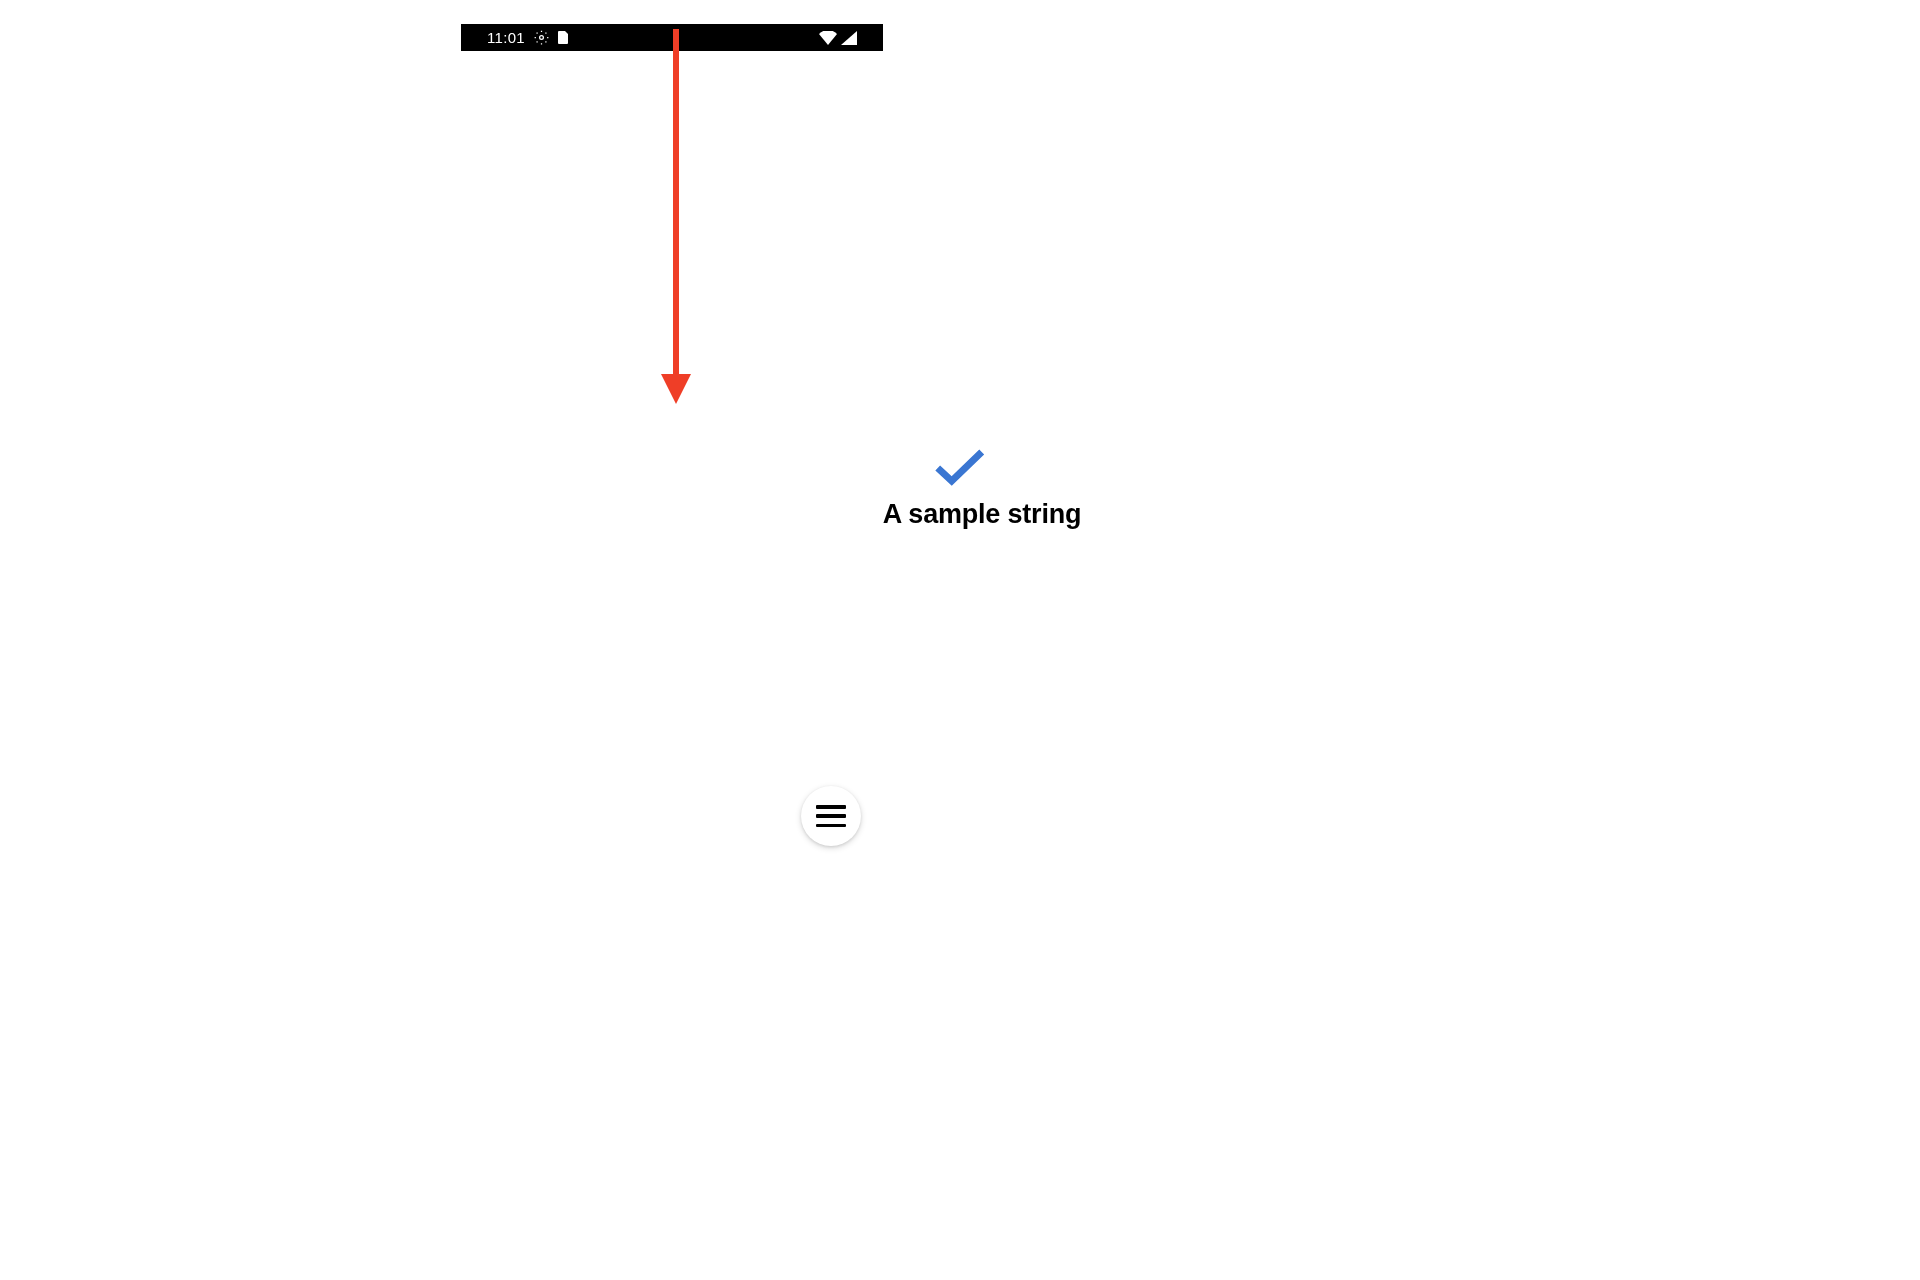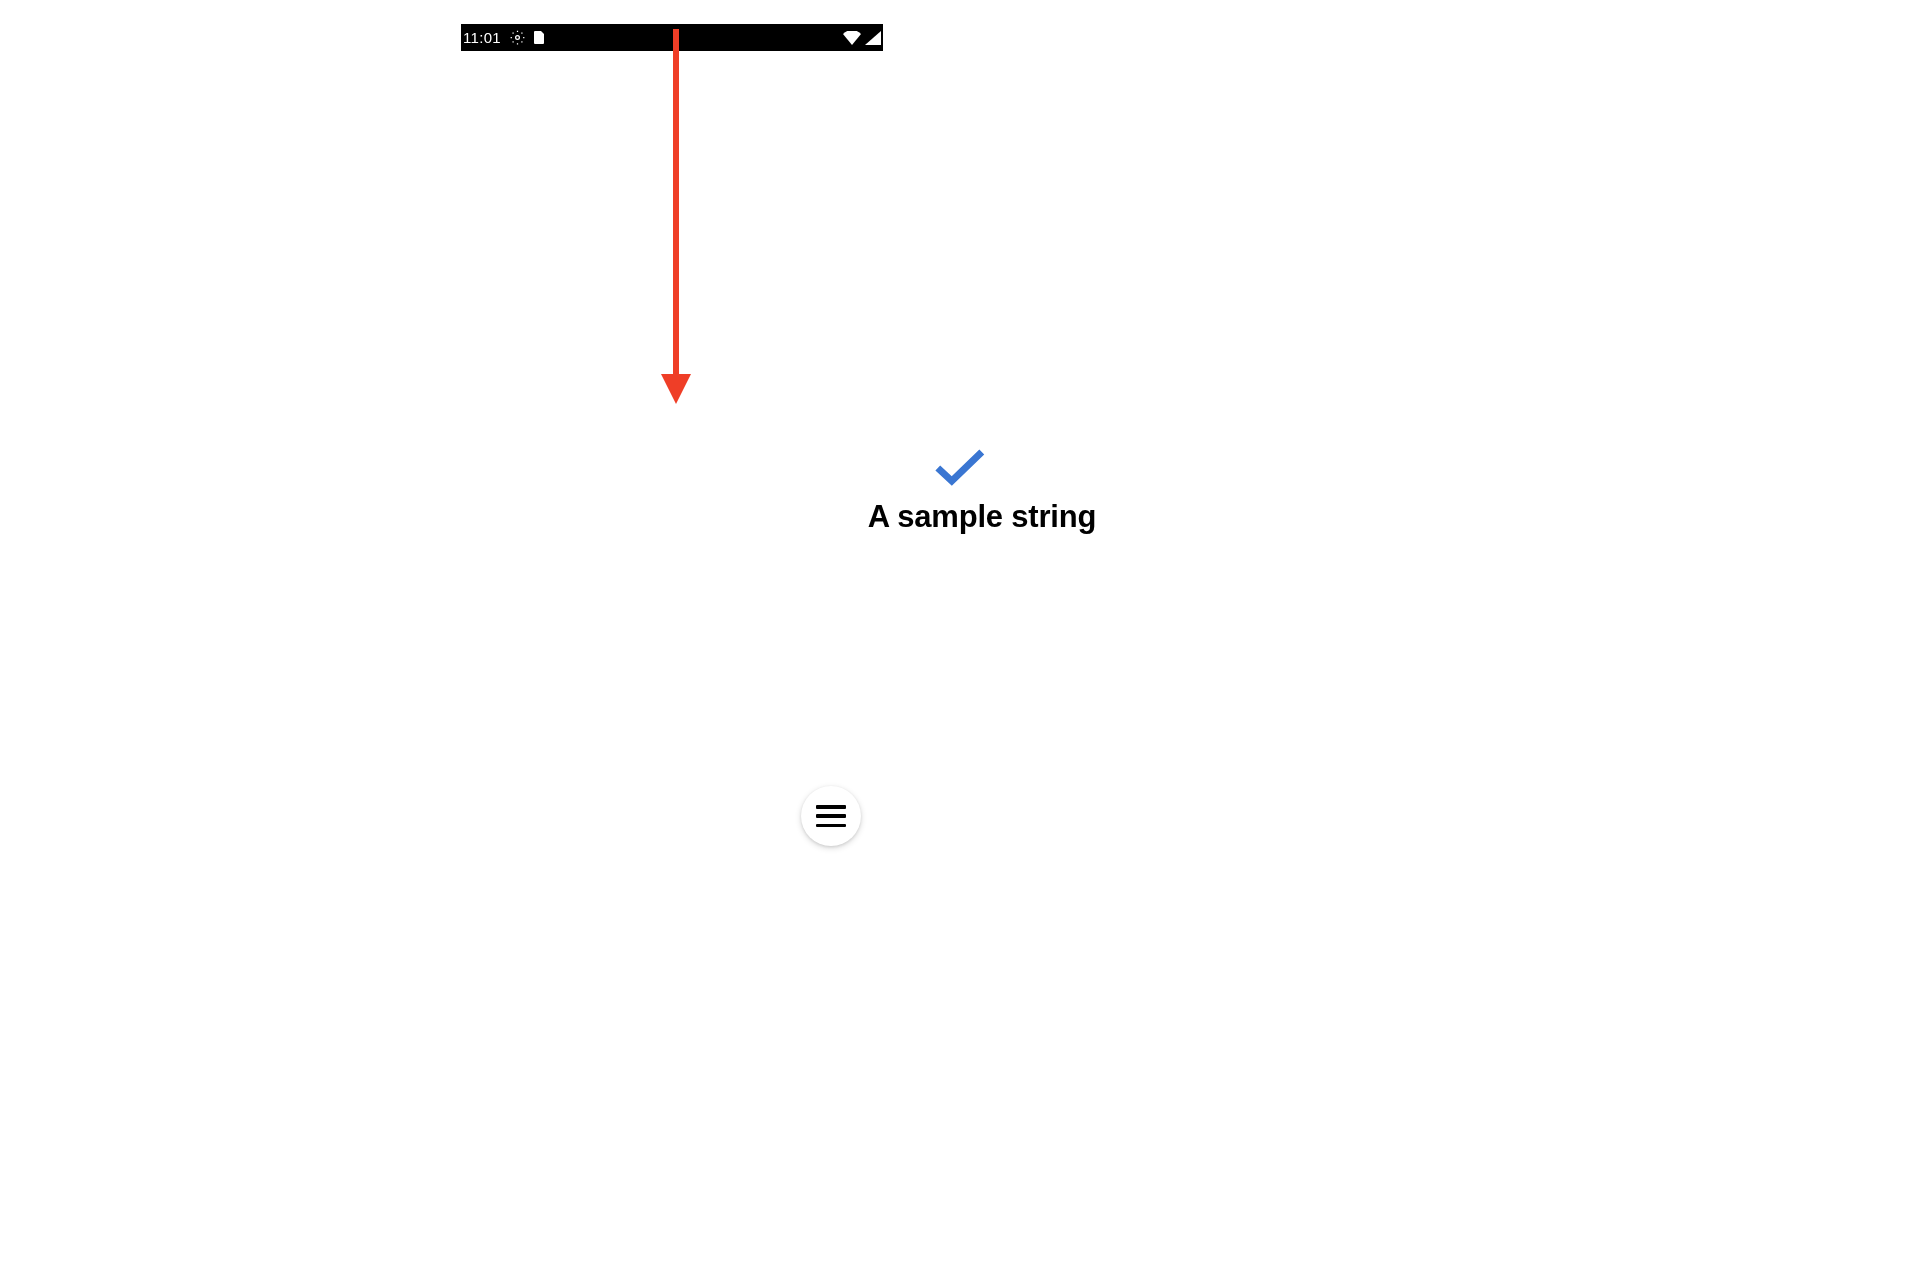--- a/index.html
+++ b/index.html
@@ -26,21 +26,21 @@
       background: #ffffff;
     }
     
     .status-bar {
       width: 100%;
       height: 27px;
       background: #000000;
       display: flex;
       align-items: center;
       justify-content: space-between;
-      padding: 0 2px;
+      padding: 0 26px;
       color: #ffffff;
       font-size: 15px;
     }
     
     .status-left {
       display: flex;
       align-items: center;
       gap: 9px;
     }
     
@@ -127,21 +127,21 @@
     .check-icon {
       width: 52px;
       height: 40px;
       display: flex;
       align-items: center;
       justify-content: center;
       margin-bottom: 12px;
     }
     
     .sample-text {
-      font-size: 31px;
+      font-size: 27px;
       font-weight: 700;
       color: #000000;
       letter-spacing: -0.2px;
       margin-left: 44px;
     }
     
     .fab-button {
       position: absolute;
       left: 801px;
       top: 786px;

